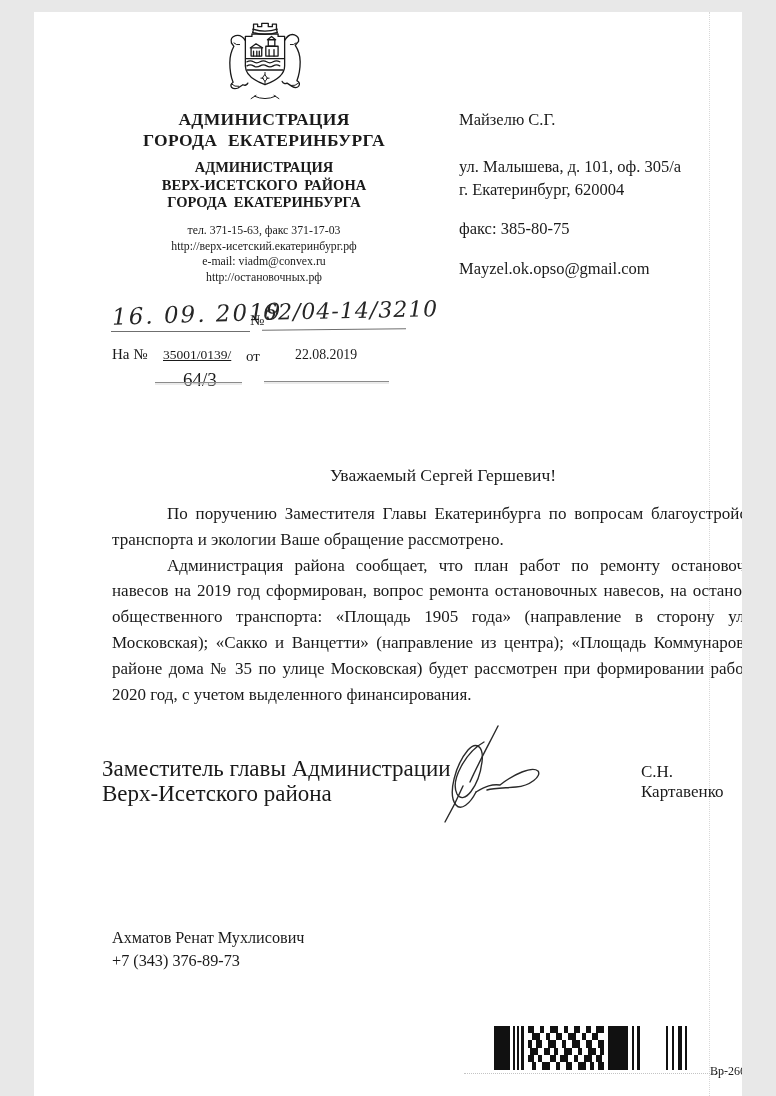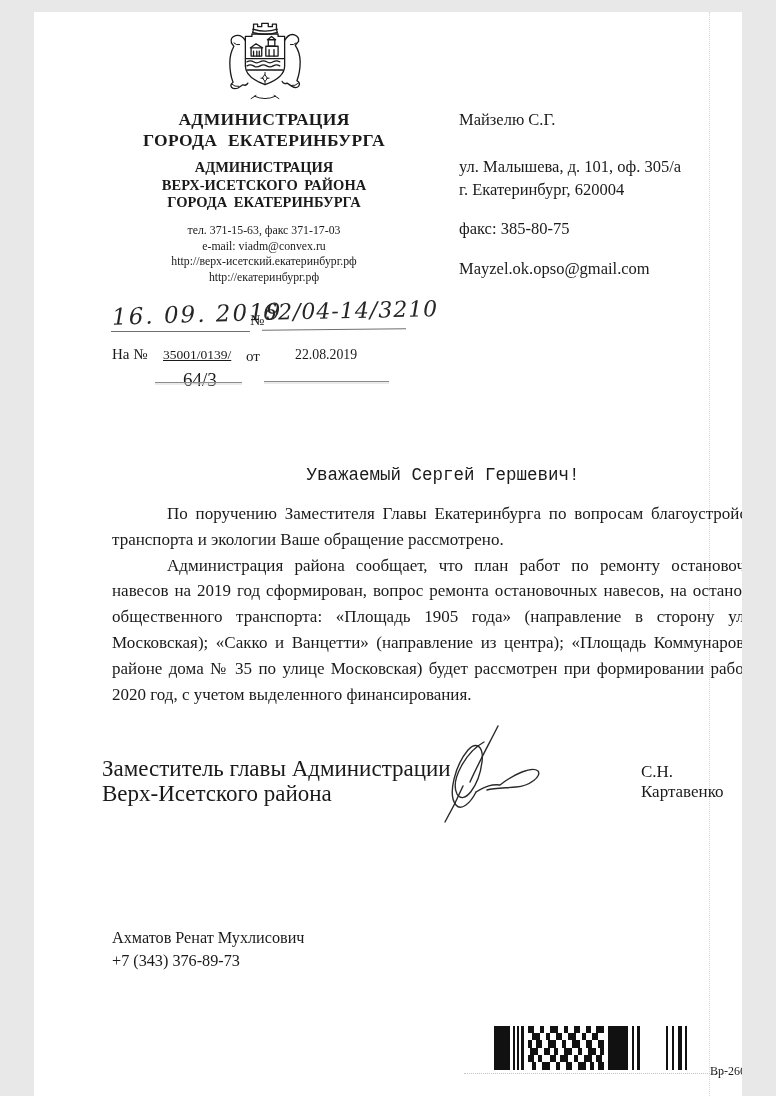--- a/index.html
+++ b/index.html
@@ -32,21 +32,21 @@
   .hw-underline2{left:228px;top:317px;width:144px;border-top:1.5px solid #6f6f6f;transform:rotate(-.6deg);}
   .ref-na{left:78px;top:334px;font-size:15px;}
   .ref-innum{left:129px;top:335px;font-size:13.5px;text-decoration:underline;}
   .ref-ot{left:212px;top:336px;font-size:15px;}
   .ref-indate{left:261px;top:335px;font-size:13.8px;}
   .ref-innum2{left:149px;top:357px;font-size:19px;}
   .ref-underline1{left:121px;top:370px;width:87px;border-top:1px solid #8b8b8b;box-shadow:0 1.5px 0 #d8d8d8;}
   .ref-underline2{left:230px;top:369px;width:125px;border-top:1px solid #8b8b8b;box-shadow:0 1.5px 0 #d8d8d8;}
   
   .subject{left:78px;top:394px;font-size:17px;}
-  .salutation{left:78px;top:453px;width:662px;text-align:center;font-size:17.5px;font-family:Liberation Mono, monospace;}
+  .salutation{left:78px;top:453px;width:662px;text-align:center;font-size:17.5px;}
   .body-text{left:78px;top:489px;width:662px;font-size:17px;line-height:25.8px;text-align:justify;}
   .body-text p{margin:0;text-indent:55px;}
   
   .sig-title{left:68px;top:745px;font-size:23px;line-height:24.5px;}
   .sig-image{left:398px;top:710px;width:118px;height:102px;}
   .sig-name{left:607px;top:750px;font-size:17px;}
   
   .executor{left:78px;top:915px;font-size:16.2px;line-height:22.5px;}
   
   .barcode{left:460px;top:1014px;width:200px;height:44px;}
@@ -104,23 +104,23 @@
     </div>
     <div class="org-sub">
       <div>АДМИНИСТРАЦИЯ</div>
       <div>ВЕРХ-ИСЕТСКОГО РАЙОНА</div>
       <div>ГОРОДА ЕКАТЕРИНБУРГА</div>
     </div>
   </div>
 
   <div class="abs address-block">
     <div>тел. 371-15-63, факс 371-17-03</div>
+    <div>http://верх-исетский.екатеринбург.рф</div>
     <div>e-mail: viadm@convex.ru</div>
-    <div>http://верх-исетский.екатеринбург.рф</div>
-    <div>http://екатеринбург.рф</div>
+    <div>http://остановочных.рф</div>
   </div>
 
   <div class="abs recipient-name">Майзелю С.Г.</div>
   <div class="abs recipient-address">
     <div>ул. Малышева, д. 101, оф. 305/а</div>
     <div>г. Екатеринбург, 620004</div>
   </div>
   <div class="abs recipient-fax">факс: 385-80-75</div>
   <div class="abs recipient-email">Mayzel.ok.opso@gmail.com</div>
 

